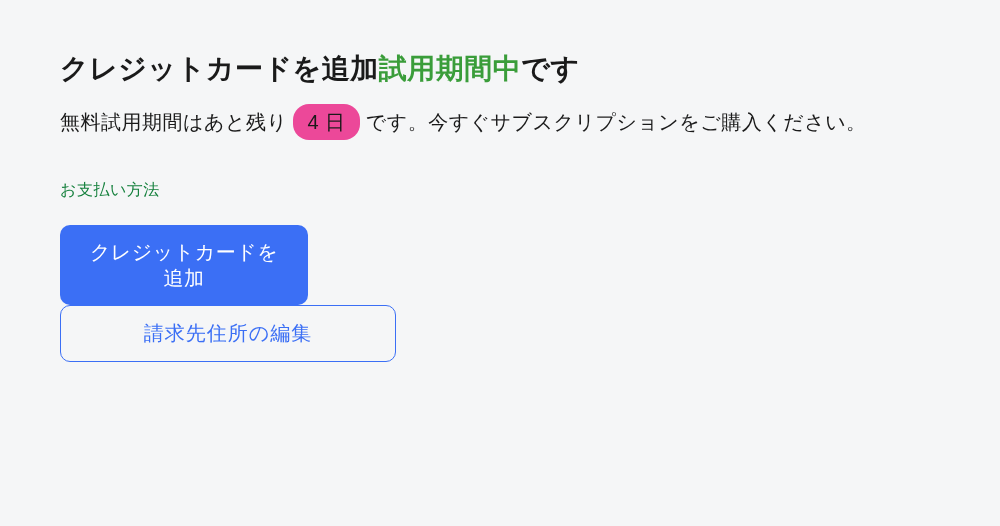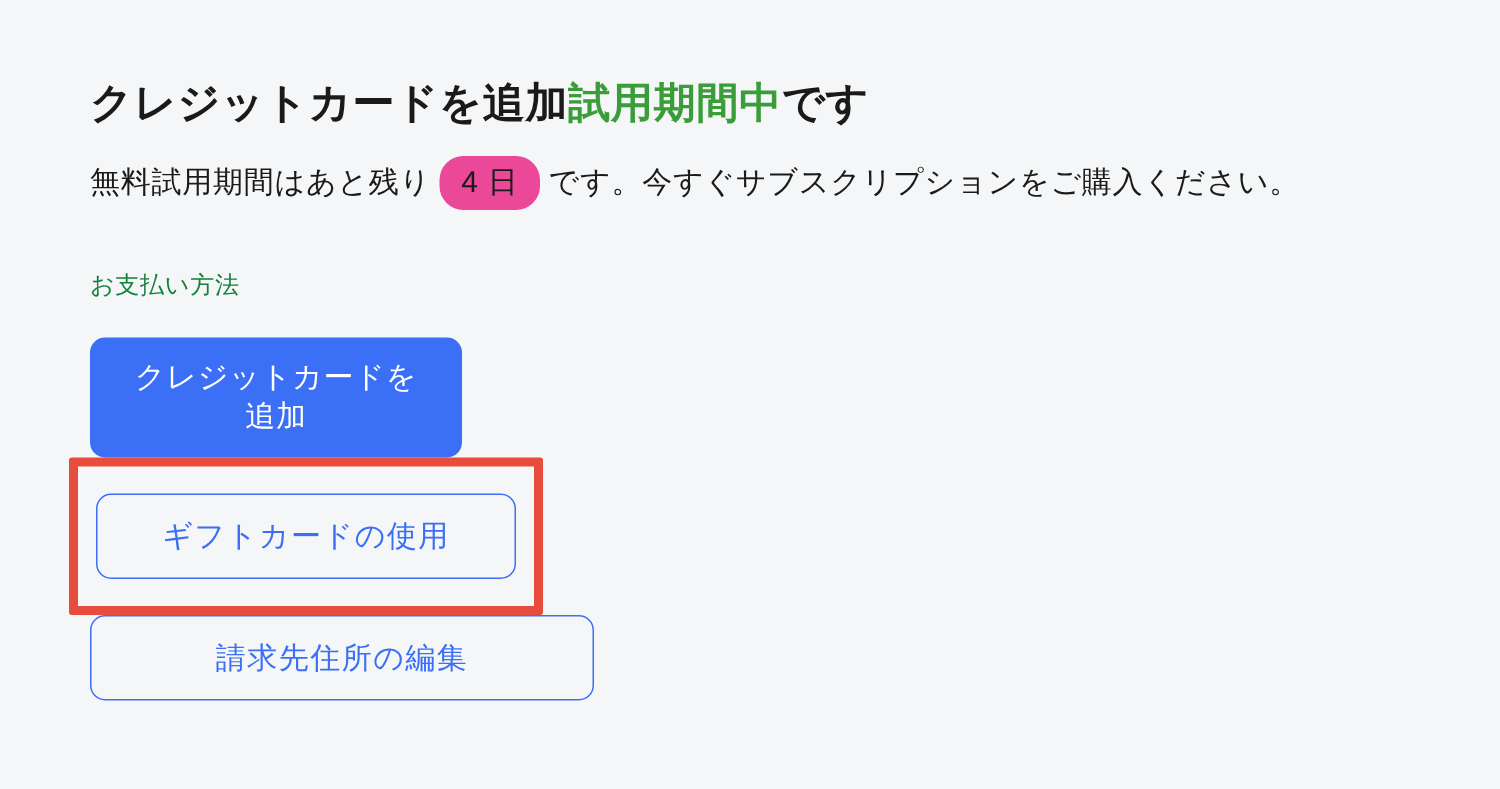--- a/index.html
+++ b/index.html
@@ -104,18 +104,15 @@
   <span>です。今すぐサブスクリプションをご購入ください。</span>
 </p>
 
 <div>
   <div class="section-label">お支払い方法</div>
 
   <div class="button-group">
     <button class="btn-primary">クレジットカードを追加</button>
   </div>
 
-  <div class="highlight-frame">
-    <button class="btn-outline">ギフトカードの使用</button>
-  </div>
 
   <button class="btn-outline btn-outline-standalone">請求先住所の編集</button>
 </div>
 
 </body></html>

